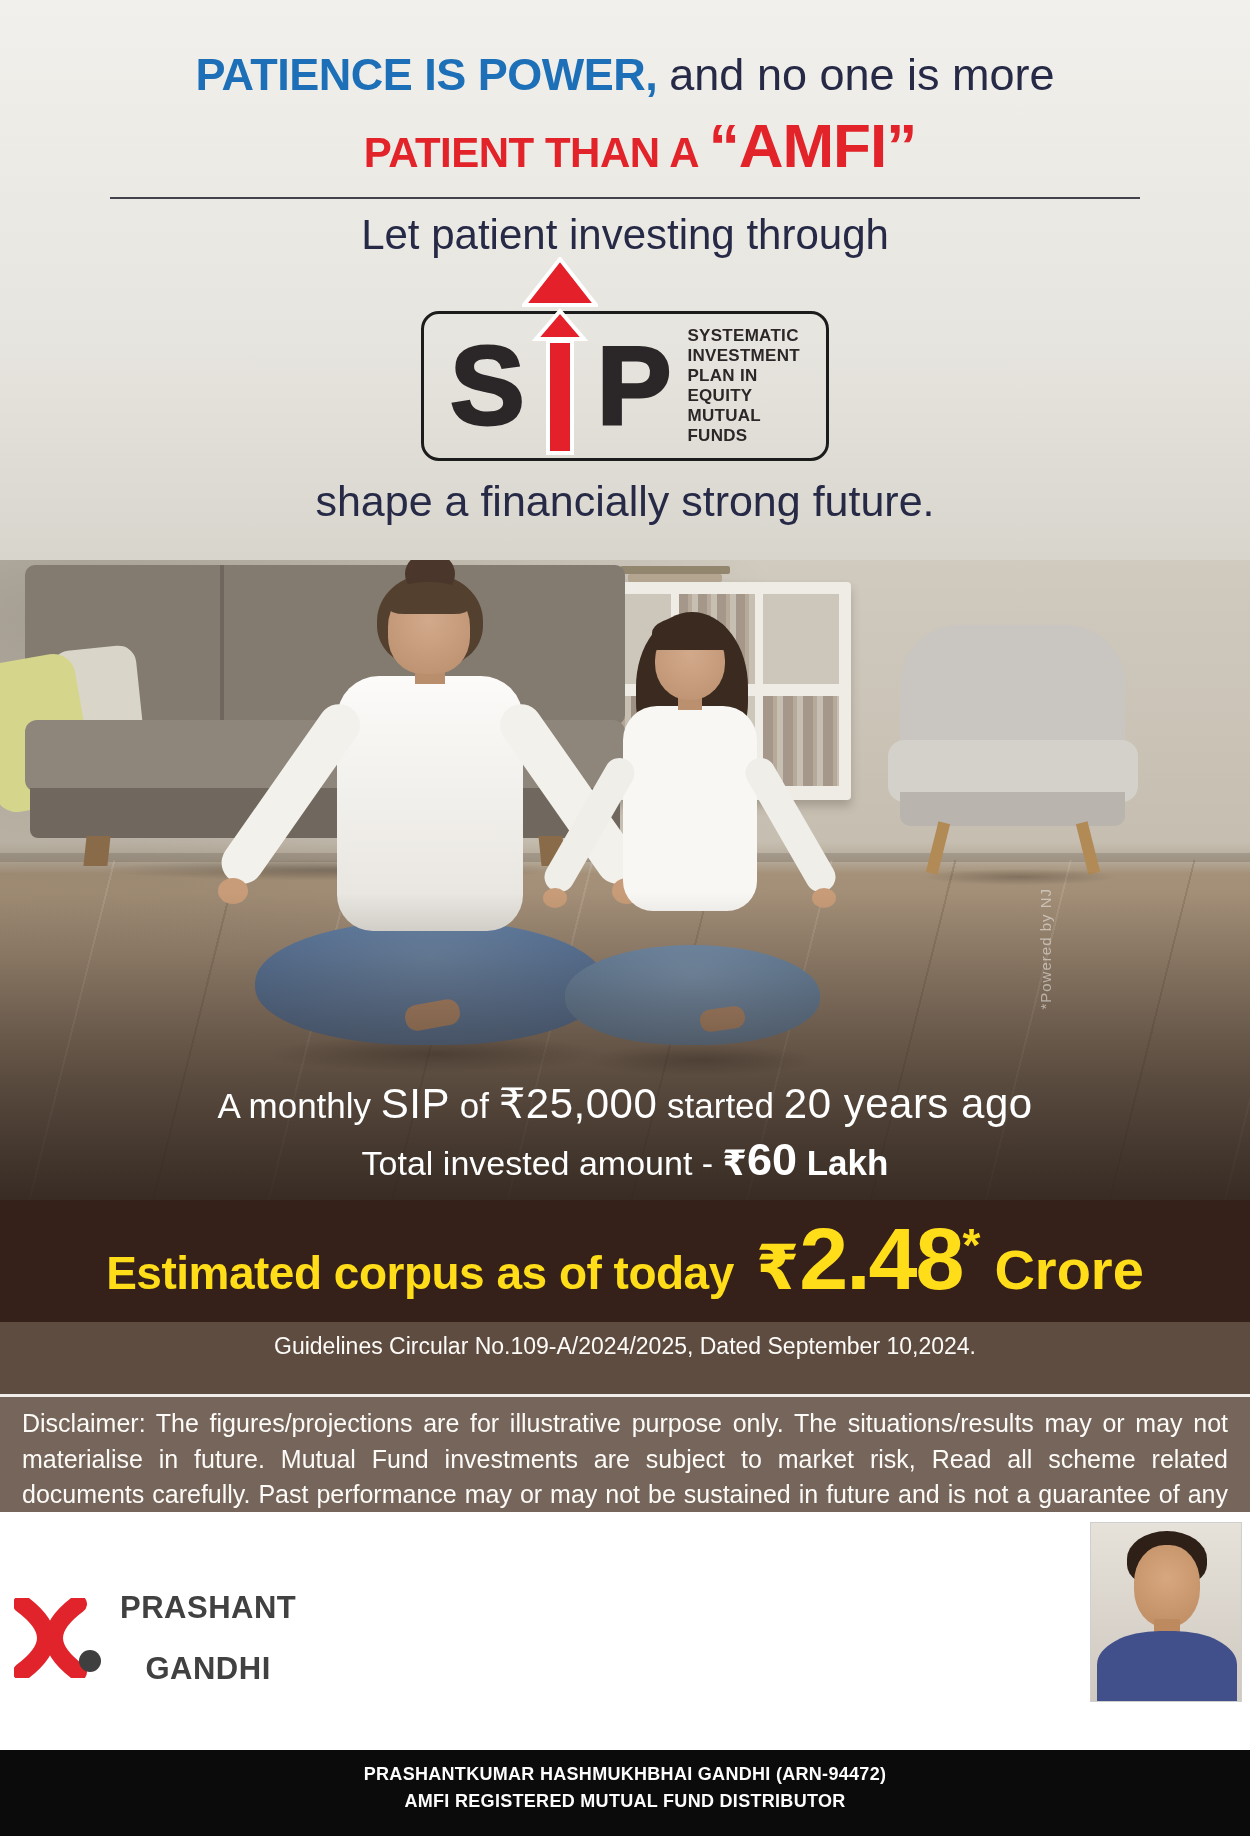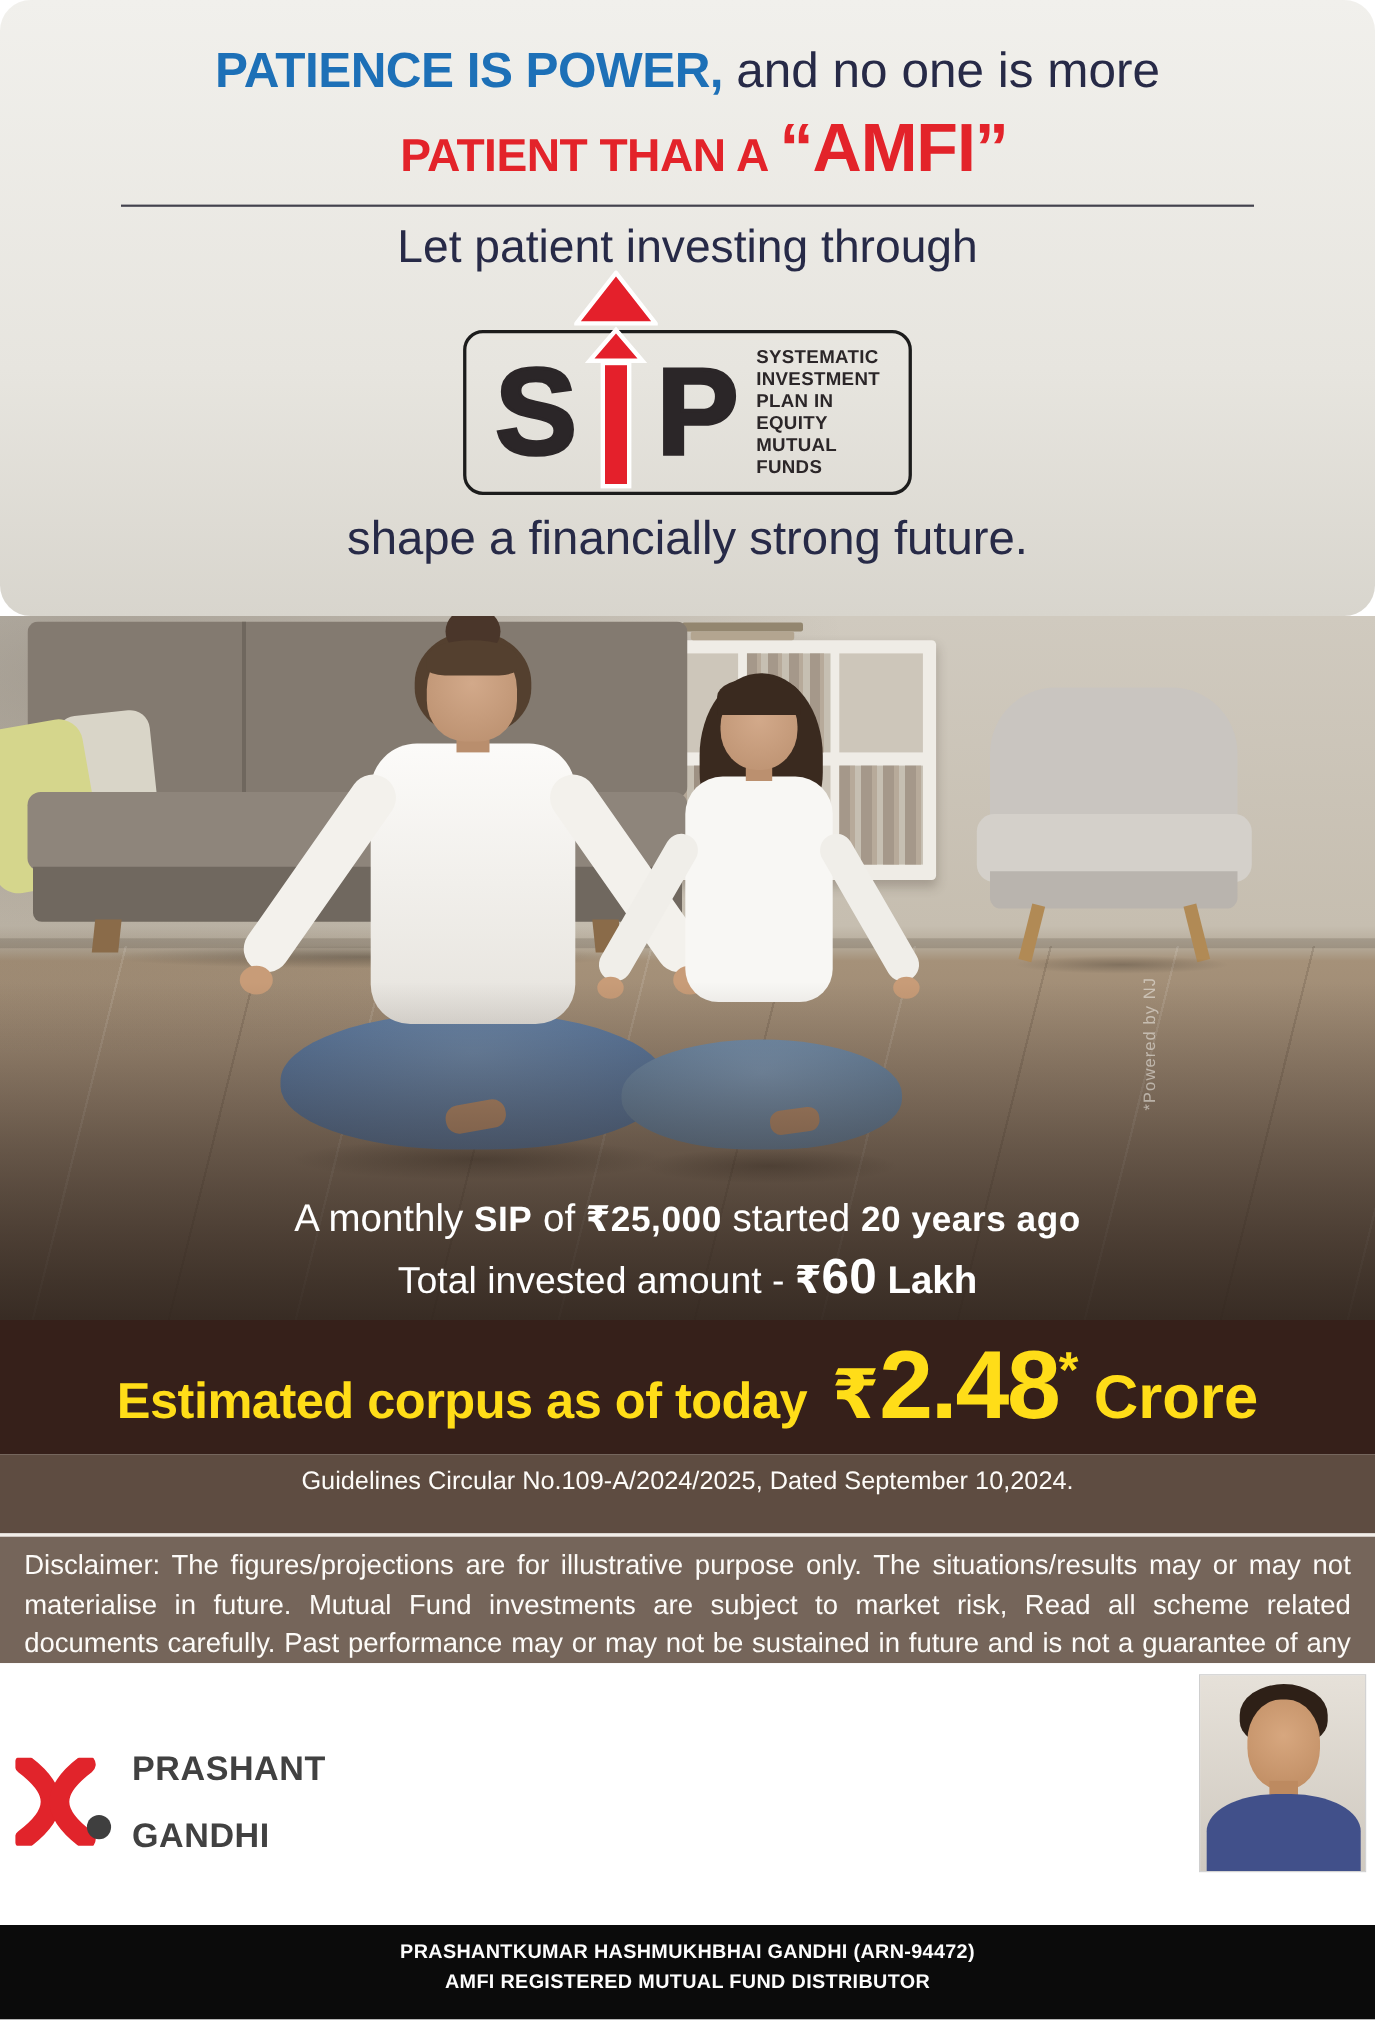--- a/index.html
+++ b/index.html
@@ -9,21 +9,21 @@
     font-family:"Liberation Sans","DejaVu Sans",sans-serif;
     background:#fff;
   }
   .flyer { position:relative; width:1250px; height:1836px; overflow:hidden; }
   .ab { position:absolute; }
 
   
   .top {
     height:560px; text-align:center;
     background:linear-gradient(180deg,#f1f0ec 0%,#e7e5df 60%,#d8d5cd 100%);
-    padding-top:40px; overflow:visible; position:relative; z-index:2;border-radius:28px;
+    padding-top:51px; overflow:visible; position:relative; z-index:2;
   }
   .h1 { margin:0; font-size:45px; line-height:1.05; }
   .h1-blue { color:#1d70b7; font-weight:700; letter-spacing:-0.5px; }
   .h1-navy { color:#272a47; font-weight:400; }
   .h2 { margin:12px 0 0 0; }
   .h2-red { color:#e3232a; font-weight:700; font-size:42px; letter-spacing:-0.5px; vertical-align:baseline;margin-left:30px; }
   .h2-woman { color:#e3232a; font-weight:700; font-size:62px; letter-spacing:-1px; vertical-align:baseline; }
   .rule { width:1030px; margin:16px auto 0; border-top:2px solid #43434e; }
   .intro { margin:12px 0 0 0; font-size:42px; font-weight:400; color:#272a47; }
   .sip-box {
@@ -57,21 +57,21 @@
   .skirt { left:0; right:0; top:293px; height:9px; background:rgba(60,48,38,0.18); }
   .shade { inset:0; background:linear-gradient(180deg, rgba(0,0,0,0) 52%, rgba(48,37,29,0.45) 76%, rgba(44,33,26,0.85) 100%); }
   .powered {
     right:196px; top:328px; writing-mode:vertical-rl; transform:rotate(180deg);
     color:rgba(240,238,234,0.55); font-size:15px; letter-spacing:1px;
   }
   .captions { left:0; right:0; bottom:14px; text-align:center; color:#fff; }
   .cap { margin:0; }
   .cap + .cap { margin-top:6px; }
   .r1 { font-size:35px; font-weight:400; }
-  .b1 { font-size:32px; font-weight:700; letter-spacing:0.5px; }
+  .b1 { font-size:42px; font-weight:400; letter-spacing:0.5px; }
   .r2 { font-size:34px; font-weight:400; }
   .b2 { font-size:35px; font-weight:700; }
   .b2big { font-size:45px; font-weight:700; }
 
   
   .corpus {
     height:122px; background:#36201a;
     display:flex; align-items:baseline; justify-content:center; padding-top:8px;
     color:#ffdd18; white-space:pre;
   }
@@ -96,21 +96,21 @@
 
   
   .contact { position:relative; height:238px; background:#fff; }
   .contact-mid { margin-left:330px; margin-right:175px; text-align:center; }
   .c-title { margin:24px 0 10px 0; font-size:34px; font-weight:700; color:#e1242b; letter-spacing:0.5px; }
   .c-name { margin:0 0 10px 0; font-size:31px; font-weight:700; color:#9a6a10; letter-spacing:0.5px; }
   .c-mobile { margin:0 0 10px 0; font-size:29px; font-weight:700; color:#1760bb; letter-spacing:1px; }
   .c-email { margin:0 0 4px 0; font-size:24px; font-weight:700; color:#191919; letter-spacing:0.5px; }
   .c-web { margin:0; font-size:24px; font-weight:700; color:#191919; letter-spacing:0.5px; }
   .brand { position:absolute; left:14px; top:80px; display:flex; align-items:center; gap:14px; }
-  .brand-text { display:flex; flex-direction:column; font-size:31px; font-weight:700; color:#414141; line-height:1.0; letter-spacing:0.5px; text-align:left;gap:30px; }
+  .brand-text { display:flex; flex-direction:column; font-size:31px; font-weight:700; color:#414141; line-height:1.0; letter-spacing:0.5px; text-align:center;gap:30px; }
   .portrait {
     position:absolute; right:8px; top:10px; width:152px; height:180px;
     background:linear-gradient(180deg,#e6e1d9,#cfc9c0); border:1px solid #cfcfcf; overflow:hidden;
   }
 
   
   .footer { height:86px; background:#0b0b0b; color:#fdfdfd; text-align:center; padding-top:11px; }
   .footer p { margin:0; font-size:18px; font-weight:600; line-height:1.5; letter-spacing:0.3px; }
 </style>
 </head>

